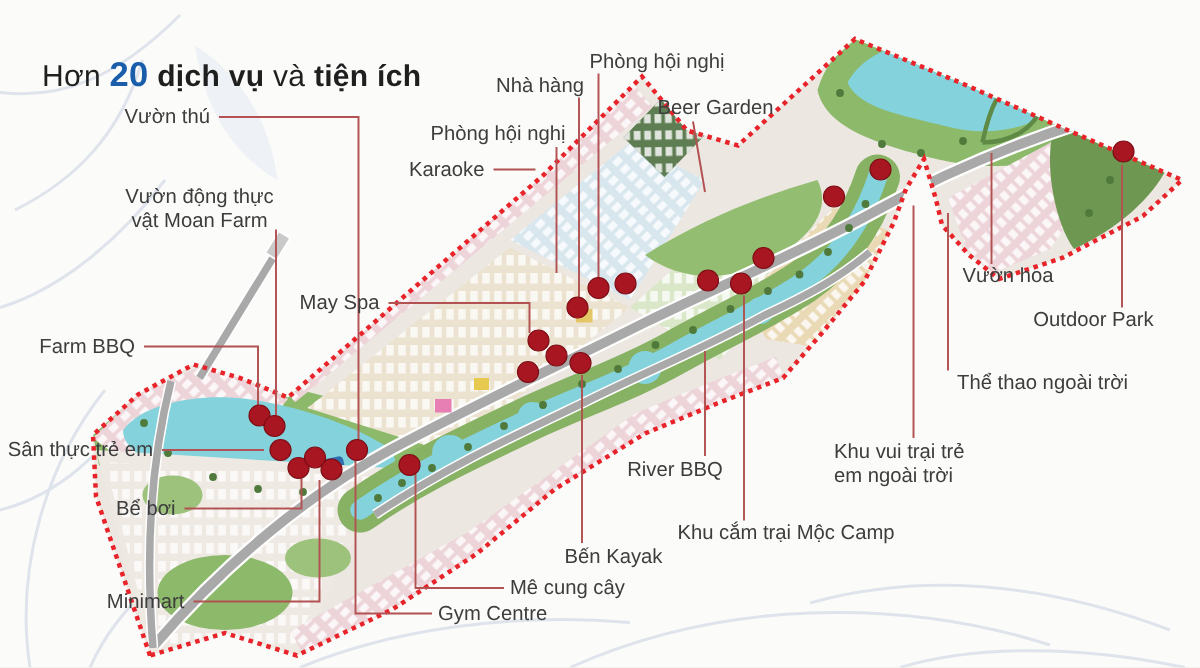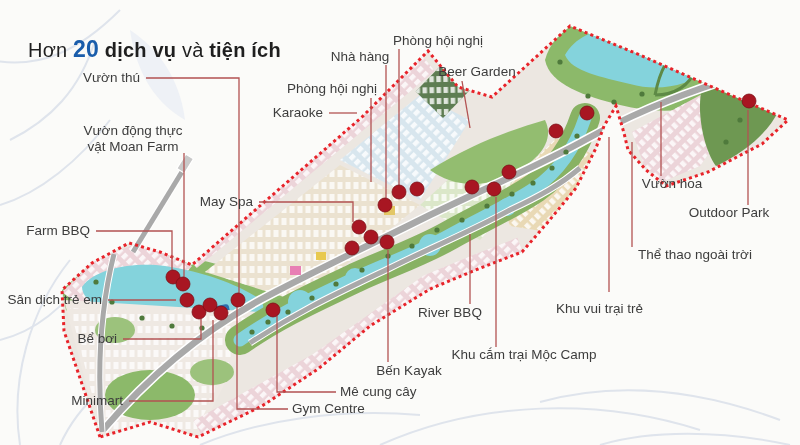--- a/index.html
+++ b/index.html
@@ -249,21 +249,21 @@
         <span class="line">Vườn thú</span>
       </div>
       <div class="lbl align-center" style="left: 133px; top: 139px;">
         <span class="line">Vườn động thực</span>
         <span class="line">vật Moan Farm</span>
       </div>
       <div class="lbl align-right" style="left: 90px; top: 231px;">
         <span class="line">Farm BBQ</span>
       </div>
       <div class="lbl align-right" style="left: 102px; top: 300px;">
-        <span class="line">Sân dịch trẻ em</span>
+        <span class="line">Sân thực trẻ em</span>
       </div>
       <div class="lbl align-right" style="left: 117px; top: 339px;">
         <span class="line">Bể bơi</span>
       </div>
       <div class="lbl align-right" style="left: 123px; top: 401px;">
         <span class="line">Minimart</span>
       </div>
       <div class="lbl align-right" style="left: 253px; top: 202px;">
         <span class="line">May Spa</span>
       </div>
@@ -286,20 +286,21 @@
         <span class="line">Vườn hoa</span>
       </div>
       <div class="lbl align-center" style="left: 729px; top: 213px;">
         <span class="line">Outdoor Park</span>
       </div>
       <div class="lbl align-center" style="left: 651px; top: 255px; margin-left: 44px;">
         <span class="line">Thể thao ngoài trời</span>
       </div>
       <div class="lbl align-left" style="left: 556px; top: 309px;">
         <span class="line">Khu vui trại trẻ</span>
+        <span class="line">em ngoài trời</span>
       </div>
       <div class="lbl align-center" style="left: 524px; top: 355px;">
         <span class="line">Khu cắm trại Mộc Camp</span>
       </div>
       <div class="lbl align-center" style="left: 450px; top: 313px;">
         <span class="line">River BBQ</span>
       </div>
       <div class="lbl align-center" style="left: 409px; top: 371px;">
         <span class="line">Bến Kayak</span>
       </div>

